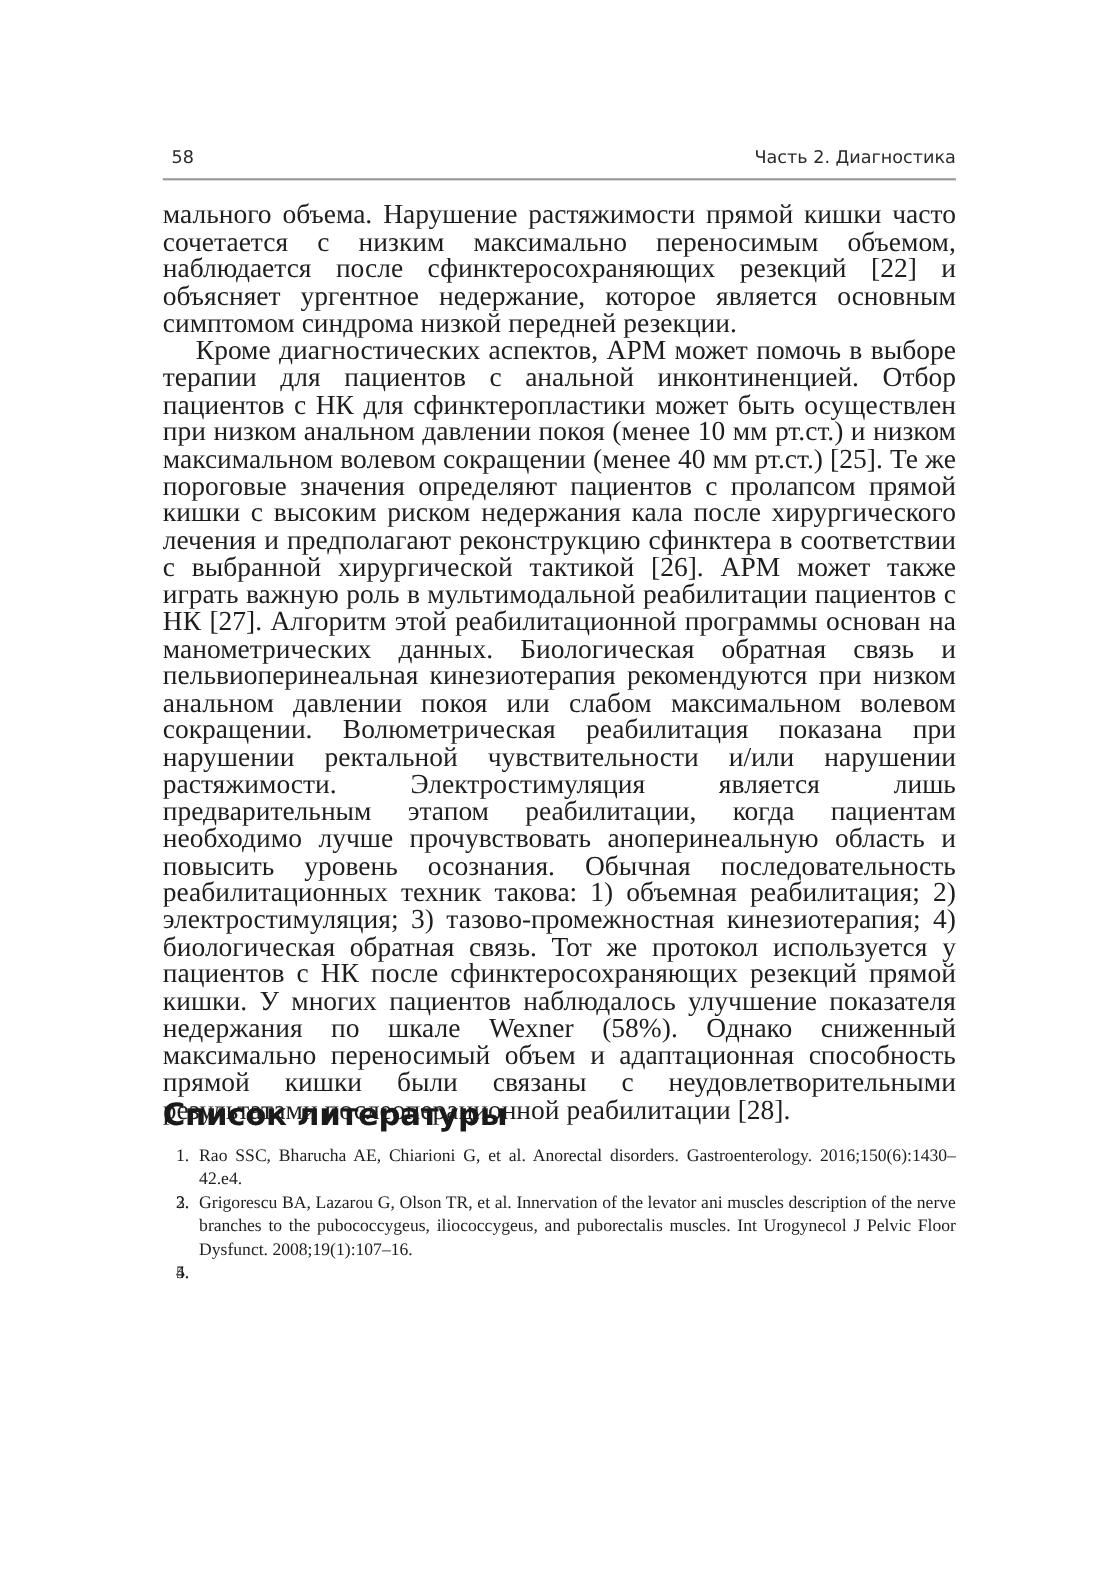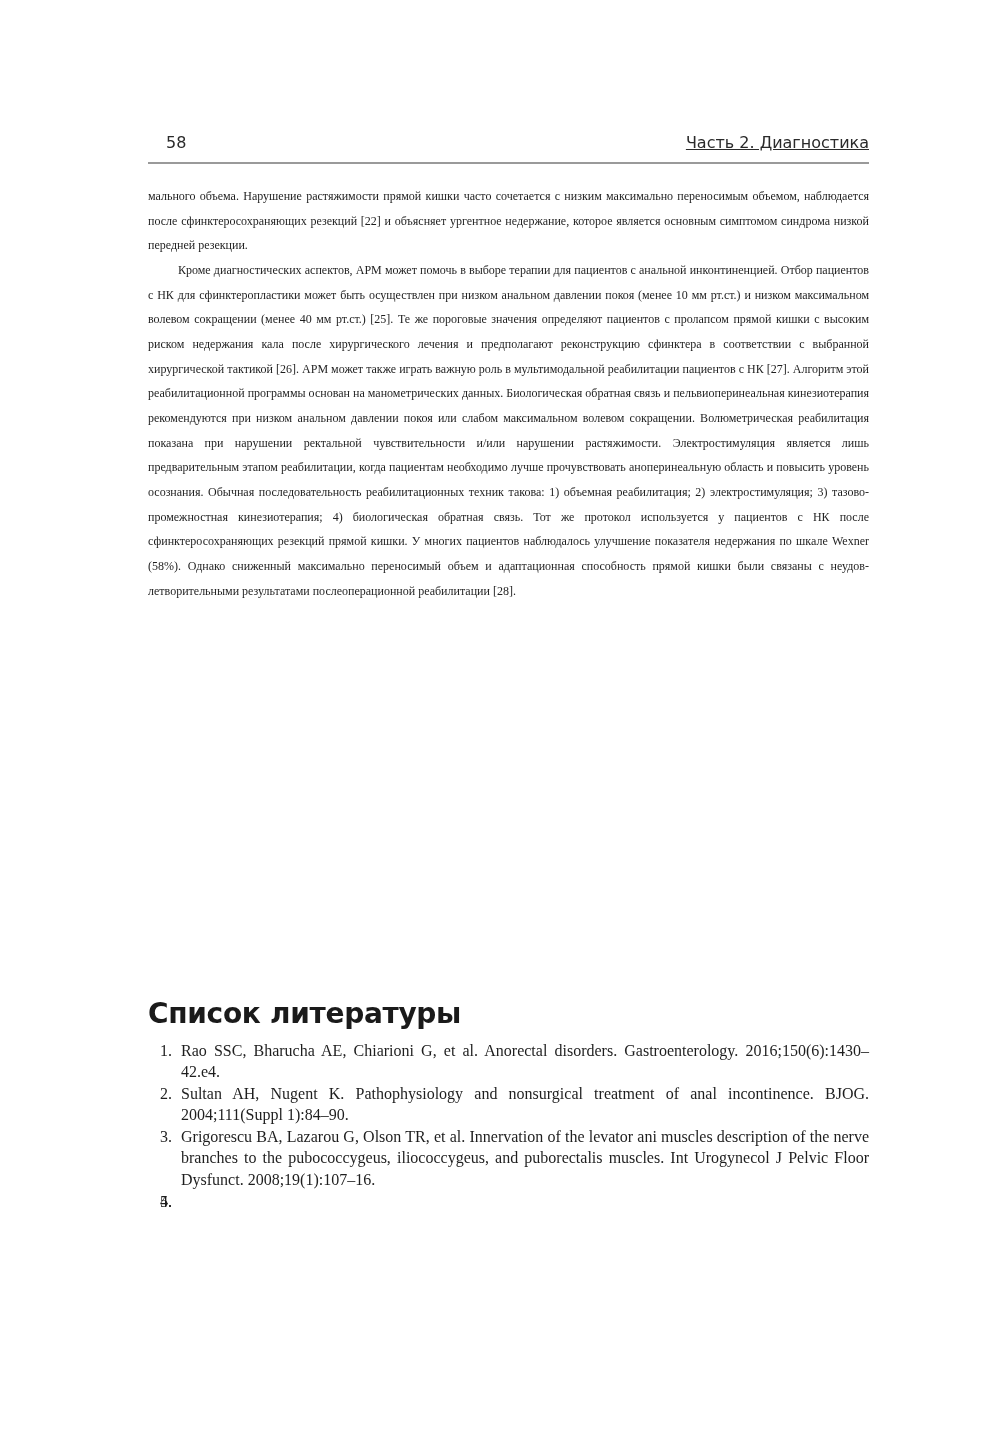--- a/index.html
+++ b/index.html
@@ -1,24 +1,24 @@
 <!DOCTYPE html>
 <html><head>
 <meta charset="utf-8">
 <style>
   html, body { margin: 0; padding: 0; background: #ffffff; }
   body { width: 1000px; height: 1429px; position: relative; overflow: hidden; }
   .page { position: absolute; left: 148px; top: 0; width: 721px; }
   .header { position: absolute; top: 133px; left: 0; width: 721px; height: 24px;
     font-family: "DejaVu Sans", sans-serif; font-size: 16px; color: #2a2a2a; }
-  .header .num { position: absolute; left: 18px; top: 0; }
-  .header .chap { position: absolute; right: 0; top: 0; text-decoration: underline; }
+  .header .num { position: absolute; left: 8px; top: 0; }
+  .header .chap { position: absolute; right: 0; top: 0; }
   .rule { position: absolute; top: 162px; left: 0; width: 721px; height: 2px; background: #9a9a9a; }
   .body { position: absolute; top: 184px; left: 0; width: 721px;
-    font-family: "Liberation Serif", serif; font-size: 12px; line-height: 24.65px;
+    font-family: "Liberation Serif", serif; font-size: 25px; line-height: 24.65px;
     color: #1e1e1e; text-align: justify; }
   .body p { margin: 0; text-indent: 0; }
   .body p.ind { text-indent: 30px; }
   h2 { position: absolute; top: 997px; left: 0; margin: 0;
     font-family: "DejaVu Sans", sans-serif; font-weight: bold; font-size: 28px; color: #1a1a1a; letter-spacing: -0.3px; }
   ol.refs { position: absolute; top: 1040px; left: 0; width: 721px; margin: 0; padding: 0; list-style: none;
     font-family: "Liberation Serif", serif; font-size: 16px; line-height: 21.3px; color: #1e1e1e; }
   ol.refs li { position: relative; padding-left: 33px; text-align: justify; margin-bottom: 0.5px; }
   ol.refs li .n { position: absolute; left: 12px; top: 0; }
 </style>
@@ -34,18 +34,18 @@
 
   <div class="body">
     <p>мального объема. Нарушение растяжимости прямой кишки часто сочетается с низким максимально переносимым объемом, наблюдается после сфинктеро­сохраняющих резекций [22] и объясняет ургентное недержание, которое явля­ется основным симптомом синдрома низкой передней резекции.</p>
     <p class="ind">Кроме диагностических аспектов, АРМ может помочь в выборе терапии для пациентов с анальной инконтиненцией. Отбор пациентов с НК для сфин­ктеропластики может быть осуществлен при низком анальном давлении по­коя (менее 10 мм рт.ст.) и низком максимальном волевом сокращении (менее 40 мм рт.ст.) [25]. Те же пороговые значения определяют пациентов с про­лапсом прямой кишки с высоким риском недержания кала после хирургиче­ского лечения и предполагают реконструкцию сфинктера в соответствии с вы­бранной хирургической тактикой [26]. АРМ может также играть важную роль в мультимодальной реабилитации пациентов с НК [27]. Алгоритм этой реа­билитационной программы основан на манометрических данных. Биологиче­ская обратная связь и пельвиоперинеальная кинезиотерапия рекомендуются при низком анальном давлении покоя или слабом максимальном волевом сокращении. Волюметрическая реабилитация показана при нарушении рек­тальной чувствительности и/или нарушении растяжимости. Электростимуля­ция является лишь предварительным этапом реабилитации, когда пациентам необходимо лучше прочувствовать аноперинеальную область и повысить уровень осознания. Обычная последовательность реабилитационных техник такова: 1) объемная реабилитация; 2) электростимуляция; 3) тазово-промеж­ностная кинезиотерапия; 4) биологическая обратная связь. Тот же протокол используется у пациентов с НК после сфинктеросохраняющих резекций пря­мой кишки. У многих пациентов наблюдалось улучшение показателя недержа­ния по шкале Wexner (58%). Однако сниженный максимально переносимый объем и адаптационная способность прямой кишки были связаны с неудов­летворительными результатами послеоперационной реабилитации [28].</p>
   </div>
 
   <h2>Список литературы</h2>
 
   <ol class="refs">
     <li><span class="n">1.</span><span>Rao SSC, Bharucha AE, Chiarioni G, et al. Anorectal disorders. Gastroenterology. 2016;150(6):1430–42.e4.</span></li>
-    <li><span class="n">2.</span><span>Sultan AH, Nugent K. Pathophysiology and nonsurgical treatment of anal incontinence. BJOG. 2004;111(Suppl 1):84–90.</span></li>
+    <li><span class="n">2.</span></li>
     <li><span class="n">3.</span><span>Grigorescu BA, Lazarou G, Olson TR, et al. Innervation of the levator ani muscles descrip­tion of the nerve branches to the pubococcygeus, iliococcygeus, and puborectalis muscles. Int Urogynecol J Pelvic Floor Dysfunct. 2008;19(1):107–16.</span></li>
     <li><span class="n">4.</span></li>
     <li><span class="n">5.</span></li>
   </ol>
 </div>
 
 </body></html>

